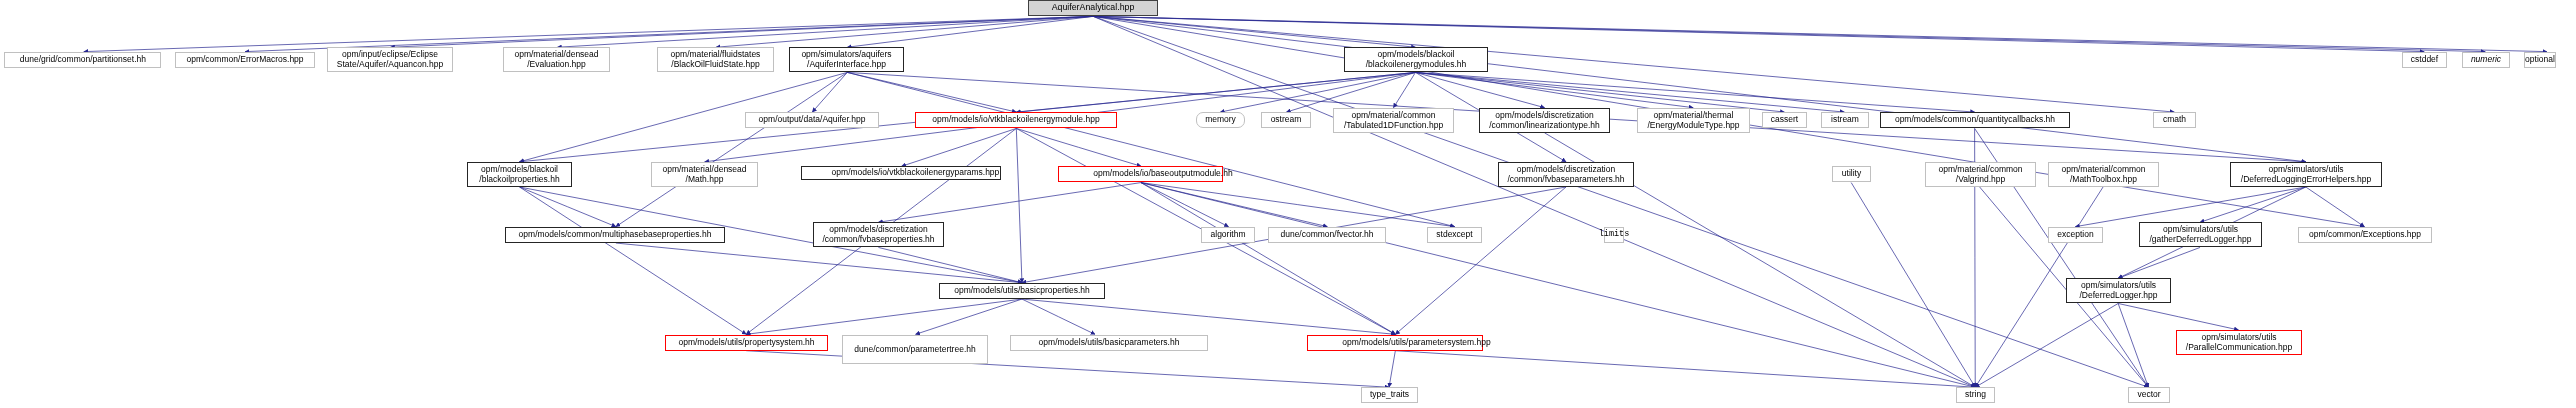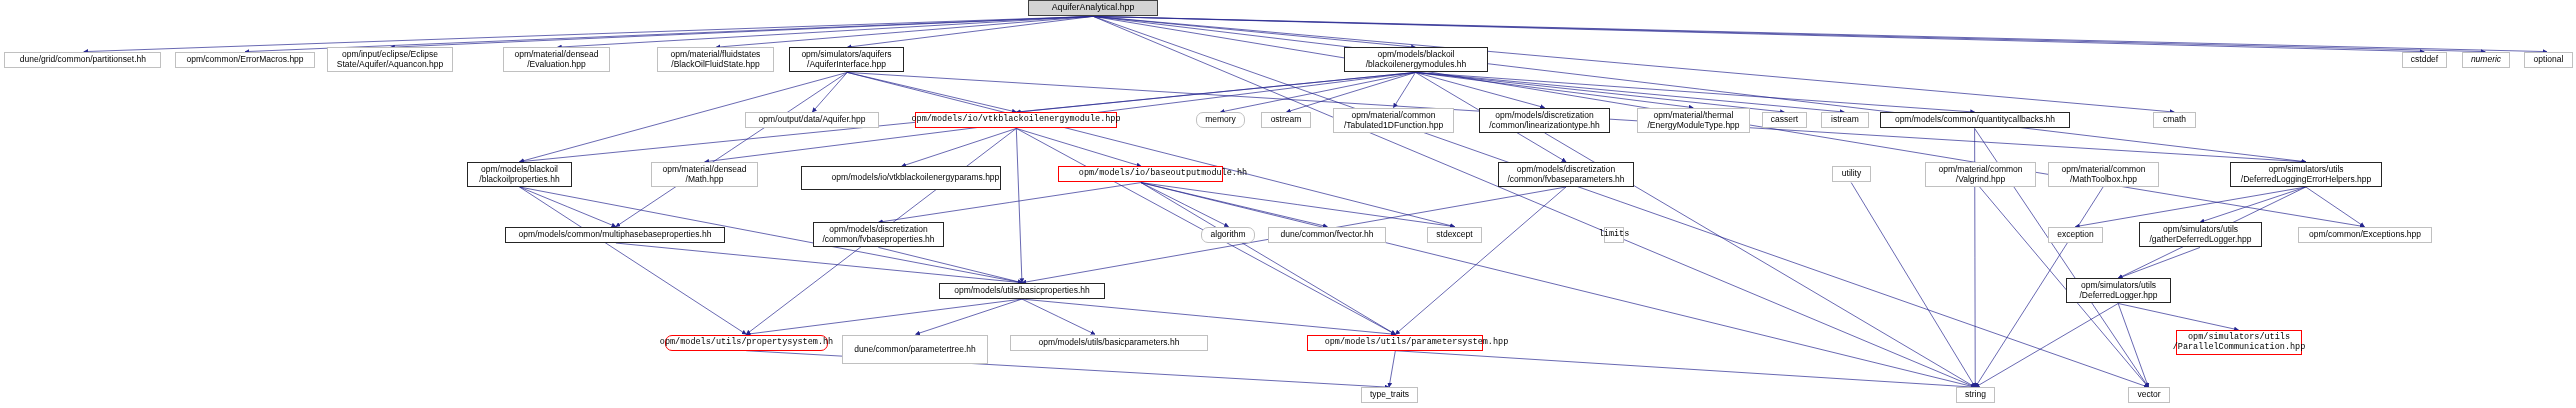--- a/index.html
+++ b/index.html
@@ -24,21 +24,21 @@
     text-align:center;
     color:#000000;
     font-size:8.5px;
     line-height:9.4px;
     white-space:pre;
     padding:0 3.1px;
     z-index:5;
   }
   .node.root{ background:#d3d3d3; border:0.6px solid #404040; font-size:8.8px;}
   .node.strong{ border:1px solid #252525; }
-  .node.red{ border:0.9px solid #ff0000;font-family:Liberation Mono, monospace; }
+  .node.red{ border:0.9px solid #ff0000; }
 </style>
 </head>
 <body>
 
 <div id="graph" style="width: 2576px; height: 408px;">
   <svg id="edges" xmlns="http://www.w3.org/2000/svg" viewBox="0 0 4089 648" width="2576" height="408">
     <defs>
       <marker id="arrow" viewBox="0 0 10 10" refX="9" refY="5" markerWidth="7" markerHeight="7" orient="auto-start-reverse">
         <path d="M 0 0 L 10 5 L 0 10 z" fill="#25258f"></path>
       </marker>
@@ -127,65 +127,65 @@
       <div class="node" style="left: 503px; top: 47px; width: 107px; height: 25px;">opm/material/densead
 /Evaluation.hpp</div>
       <div class="node" style="left: 657px; top: 47px; width: 117px; height: 25px;">opm/material/fluidstates
 /BlackOilFluidState.hpp</div>
       <div class="node strong" style="left: 789px; top: 47px; width: 115px; height: 25px;">opm/simulators/aquifers
 /AquiferInterface.hpp</div>
       <div class="node strong" style="left: 1344px; top: 47px; width: 144px; height: 25px;">opm/models/blackoil
 /blackoilenergymodules.hh</div>
       <div class="node" style="left: 2402px; top: 52px; width: 45px; height: 16.4px;">cstddef</div>
       <div class="node" style="left: 2462px; top: 52px; width: 48px; height: 16.4px; font-style: italic;">numeric</div>
-      <div class="node" style="left: 2524px; top: 52px; width: 49px; height: 16.4px; text-align: center;">optional</div>
+      <div class="node" style="left: 2524px; top: 52px; width: 32px; height: 16.4px; text-align: center;">optional</div>
       <div class="node" style="left: 745px; top: 112px; width: 134px; height: 16.4px;">opm/output/data/Aquifer.hpp</div>
       <div class="node red" style="left: 915px; top: 112px; width: 202px; height: 16.4px;">opm/models/io/vtkblackoilenergymodule.hpp</div>
       <div class="node" style="left: 1196px; top: 112px; width: 49px; height: 16.4px; border-radius: 7px;">memory</div>
       <div class="node" style="left: 1261px; top: 112px; width: 50px; height: 16.4px;">ostream</div>
       <div class="node" style="left: 1333px; top: 108px; width: 121px; height: 25px;">opm/material/common
 /Tabulated1DFunction.hpp</div>
       <div class="node strong" style="left: 1479px; top: 108px; width: 131px; height: 25px;">opm/models/discretization
 /common/linearizationtype.hh</div>
       <div class="node" style="left: 1637px; top: 108px; width: 113px; height: 25px;">opm/material/thermal
 /EnergyModuleType.hpp</div>
       <div class="node" style="left: 1762px; top: 112px; width: 45px; height: 16.4px;">cassert</div>
       <div class="node" style="left: 1821px; top: 112px; width: 48px; height: 16.4px;">istream</div>
       <div class="node strong" style="left: 1880px; top: 112px; width: 190px; height: 16.4px;">opm/models/common/quantitycallbacks.hh</div>
       <div class="node" style="left: 2153px; top: 112px; width: 43px; height: 16.4px;">cmath</div>
       <div class="node strong" style="left: 467px; top: 162px; width: 105px; height: 25px;">opm/models/blackoil
 /blackoilproperties.hh</div>
       <div class="node" style="left: 651px; top: 162px; width: 107px; height: 25px;">opm/material/densead
 /Math.hpp</div>
-      <div class="node strong" style="left: 801px; top: 166px; width: 200px; height: 24px; padding-left: 32px;">opm/models/io/vtkblackoilenergyparams.hpp</div>
+      <div class="node strong" style="left: 801px; top: 166px; width: 200px; height: 14px; padding-left: 32px;">opm/models/io/vtkblackoilenergyparams.hpp</div>
       <div class="node red" style="left: 1058px; top: 166px; width: 165px; height: 16.4px; padding-left: 48px;">opm/models/io/baseoutputmodule.hh</div>
       <div class="node strong" style="left: 1498px; top: 162px; width: 136px; height: 25px;">opm/models/discretization
 /common/fvbaseparameters.hh</div>
       <div class="node" style="left: 1832px; top: 166px; width: 39px; height: 16.4px;">utility</div>
       <div class="node" style="left: 1925px; top: 162px; width: 111px; height: 25px;">opm/material/common
 /Valgrind.hpp</div>
       <div class="node" style="left: 2048px; top: 162px; width: 111px; height: 25px;">opm/material/common
 /MathToolbox.hpp</div>
       <div class="node strong" style="left: 2230px; top: 162px; width: 152px; height: 25px;">opm/simulators/utils
 /DeferredLoggingErrorHelpers.hpp</div>
       <div class="node strong" style="left: 505px; top: 227px; width: 220px; height: 16.4px;">opm/models/common/multiphasebaseproperties.hh</div>
       <div class="node strong" style="left: 813px; top: 222px; width: 131px; height: 25px;">opm/models/discretization
 /common/fvbaseproperties.hh</div>
-      <div class="node" style="left: 1201px; top: 227px; width: 54px; height: 16.4px; border-radius: 7px;">algorithm</div>
+      <div class="node" style="left: 1201px; top: 227px; width: 54px; height: 16.4px;">algorithm</div>
       <div class="node" style="left: 1268px; top: 227px; width: 118px; height: 16.4px;">dune/common/fvector.hh</div>
       <div class="node" style="left: 1427px; top: 227px; width: 55px; height: 16.4px;">stdexcept</div>
       <div class="node" style="left: 1604px; top: 227px; width: 20px; height: 16.4px; font-family: Liberation Mono, monospace;">limits</div>
       <div class="node" style="left: 2048px; top: 227px; width: 55px; height: 16.4px;">exception</div>
       <div class="node strong" style="left: 2139px; top: 222px; width: 123px; height: 25px;">opm/simulators/utils
 /gatherDeferredLogger.hpp</div>
       <div class="node" style="left: 2298px; top: 227px; width: 134px; height: 16.4px;">opm/common/Exceptions.hpp</div>
       <div class="node strong" style="left: 939px; top: 283px; width: 166px; height: 16.4px;">opm/models/utils/basicproperties.hh</div>
       <div class="node strong" style="left: 2066px; top: 278px; width: 105px; height: 25px;">opm/simulators/utils
 /DeferredLogger.hpp</div>
-      <div class="node red" style="left: 665px; top: 335px; width: 163px; height: 16.4px; border-radius: 7px;">opm/models/utils/propertysystem.hh</div>
+      <div class="node red" style="left: 665px; top: 335px; width: 163px; height: 16.4px;">opm/models/utils/propertysystem.hh</div>
       <div class="node" style="left: 842px; top: 335px; width: 146px; height: 29px;">dune/common/parametertree.hh</div>
       <div class="node" style="left: 1010px; top: 335px; width: 198px; height: 16.4px;">opm/models/utils/basicparameters.hh</div>
       <div class="node red" style="left: 1307px; top: 335px; width: 176px; height: 16.4px; padding-left: 46px;">opm/models/utils/parametersystem.hpp</div>
       <div class="node red" style="left: 2176px; top: 330px; width: 126px; height: 25px;">opm/simulators/utils
 /ParallelCommunication.hpp</div>
       <div class="node" style="left: 1361px; top: 387px; width: 57px; height: 16.4px;">type_traits</div>
       <div class="node" style="left: 1956px; top: 387px; width: 39px; height: 16.4px;">string</div>
       <div class="node" style="left: 2128px; top: 387px; width: 42px; height: 16.4px;">vector</div>
     </div>
 </div>

